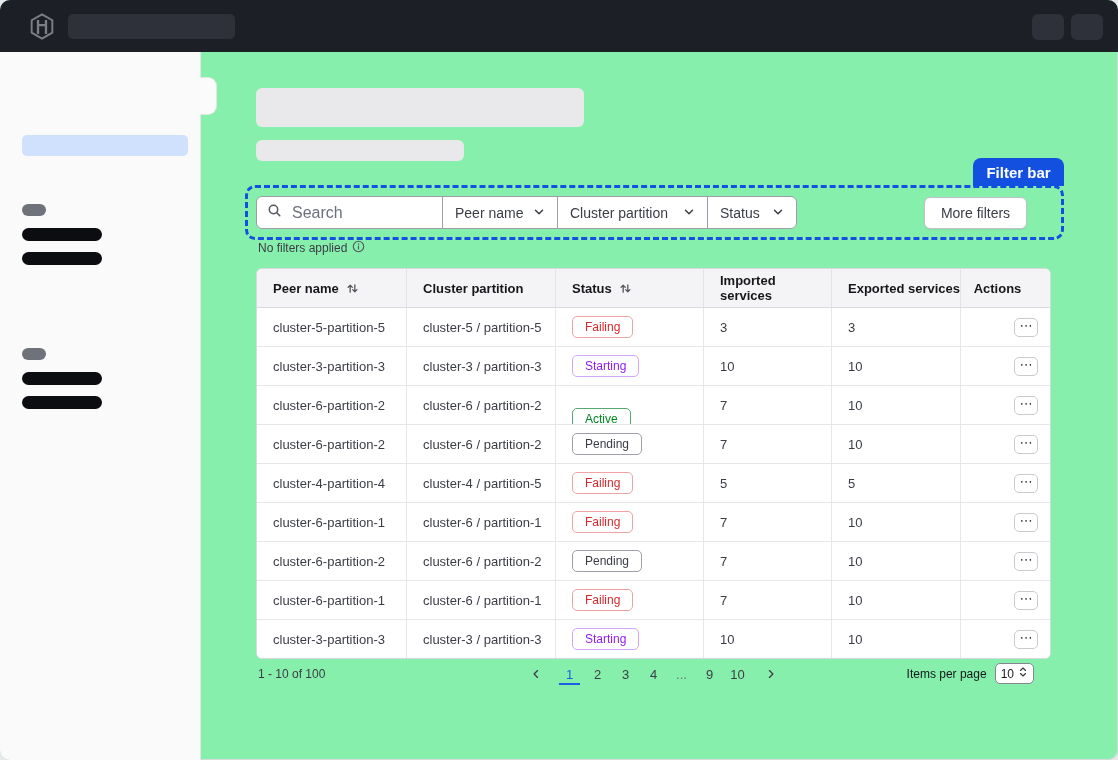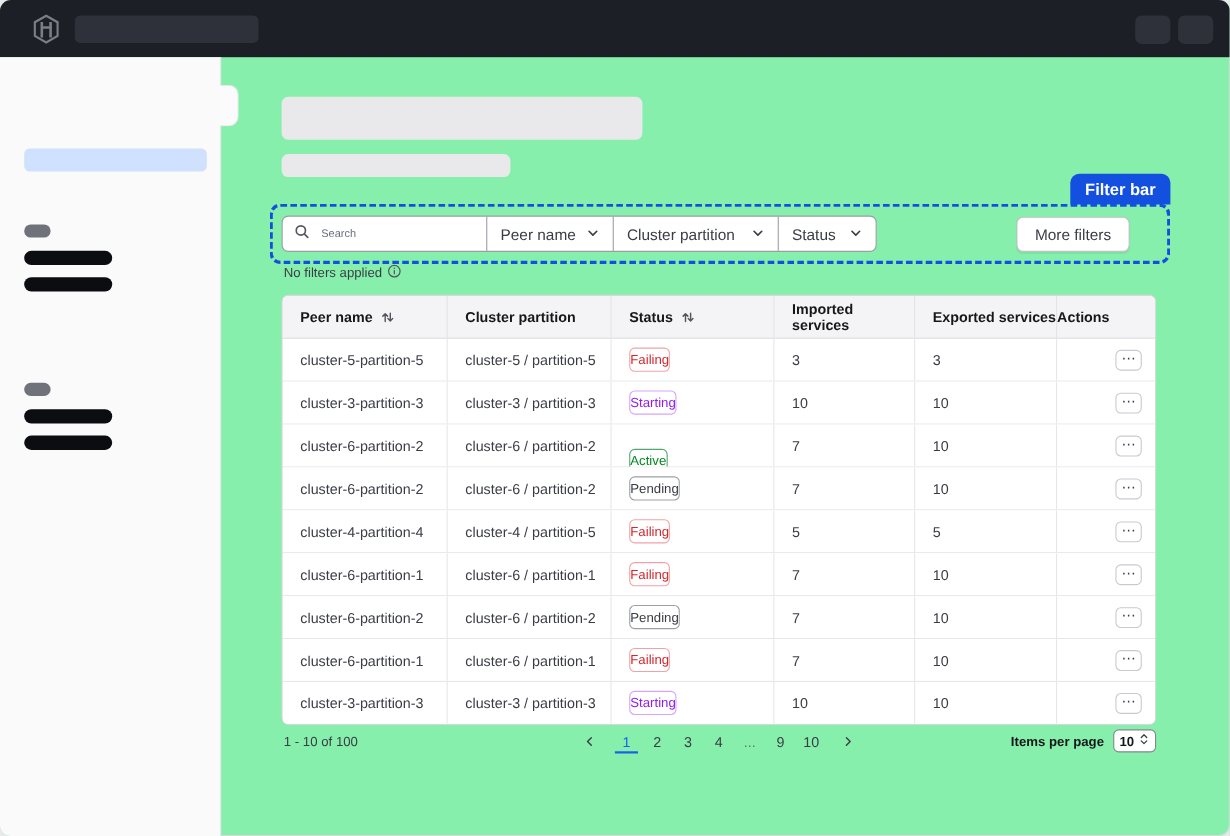--- a/index.html
+++ b/index.html
@@ -30,58 +30,58 @@
   .sk-sub{position:absolute;left:256px;top:140px;width:208px;height:21px;background:#e9e9eb;border-radius:6px;}
 
   
   .fb-badge{position:absolute;left:973px;top:158px;width:91px;height:28px;background:#1450e0;color:#fff;
     font-size:15px;font-weight:700;display:flex;align-items:center;justify-content:center;border-radius:8px 8px 0 0;z-index:3;}
   .fb-dashed{position:absolute;left:245px;top:185px;width:819px;height:55px;border:3px dashed #1450e0;border-radius:10px;box-sizing:border-box;pointer-events:none;z-index:2;}
 
   
   .filter-group{position:absolute;left:256px;top:196px;height:33px;display:flex;background:#fff;border:1px solid #9b9ea6;border-radius:6px;box-sizing:border-box;z-index:4;}
   .search-seg{width:185px;display:flex;align-items:center;gap:8px;padding:0 10px;box-sizing:border-box;}
-  .search-seg input{border:none;outline:none;flex:1;min-width:0;font-size:10px;color:#3b3d45;background:transparent;font-family:inherit;}
+  .search-seg input{border:none;outline:none;flex:1;min-width:0;font-size:16px;color:#3b3d45;background:transparent;font-family:inherit;}
   .search-seg input::placeholder{color:#6c707c;}
   .dd{display:flex;align-items:center;justify-content:space-between;padding:0 12px;border-left:1px solid #9b9ea6;font-size:14px;color:#3b3d45;box-sizing:border-box;cursor:pointer;}
   .dd-peer{width:115px;} .dd-cluster{width:150px;} .dd-status{width:89px;}
   .more-filters{position:absolute;left:924px;top:197px;width:103px;height:32px;background:#fff;border:1px solid #c0c2c9;border-radius:6px;
     font-size:14px;color:#3b3d45;display:flex;align-items:center;justify-content:center;box-shadow:0 1px 1px rgba(0,0,0,.06);z-index:4;font-family:inherit;cursor:pointer;}
   .filters-note{position:absolute;left:258px;top:240px;display:flex;align-items:center;gap:5px;font-size:12px;color:#3b3d45;}
 
   
   .table{position:absolute;left:256px;top:268px;width:795px;border:1px solid #d8d9dd;border-radius:6px;overflow:hidden;background:#fff;box-sizing:border-box;}
   .thead,.tr{display:grid;grid-template-columns:150px 149px 148px 128px 129px 1fr;height:38px;}
   .thead{background:#f4f4f6;border-bottom:1px solid #d8d9dd;}
   .th{display:flex;align-items:center;gap:7px;padding-left:16px;font-size:13px;font-weight:700;color:#16171b;border-right:1px solid #e3e4e8;box-sizing:border-box;}
-  .th:last-child{border-right:none;justify-content:flex-start;padding-right:16px;padding-left:0;}
+  .th:last-child{border-right:none;justify-content:center;padding-right:16px;padding-left:0;}
   .tr{border-bottom:1px solid #e6e7ea;background:#fff;}
   .tr:last-child{border-bottom:none;}
   .td{display:flex;align-items:center;padding-left:16px;font-size:13px;color:#3b3d45;border-right:1px solid #e6e7ea;box-sizing:border-box;overflow:hidden;white-space:nowrap;}
   .td:last-child{border-right:none;justify-content:flex-end;padding-right:12px;padding-left:0;}
   .sort-icon{display:flex;align-items:center;}
 
-  .badge{display:inline-flex;align-items:center;height:20px;padding:0 0;border-radius:5px;border:1px solid;font-size:12px;background:#fff;}
+  .badge{display:inline-flex;align-items:center;height:20px;padding:0 12px;border-radius:5px;border:1px solid;font-size:12px;background:#fff;}
   .badge.failing{color:#d5282e;border-color:#f0a3a5;}
   .badge.starting{color:#911ced;border-color:#d3a6f9;}
   .badge.active{color:#008a22;border-color:#52a86e;margin-top:28px;}
   .badge.pending{color:#3b3d45;border-color:#9da0a8;}
 
   .ellipsis-btn{width:24px;height:19px;border:1px solid #c8cad0;border-radius:5px;background:#fff;color:#3b3d45;
     font-size:13px;line-height:1;display:flex;align-items:center;justify-content:center;padding:0 0 3px 0;cursor:pointer;font-family:inherit;}
 
   
   .pagination{position:absolute;left:256px;top:659px;width:795px;height:30px;}
   .range{position:absolute;left:2px;top:8px;font-size:12px;color:#3b3d45;}
   .pages{position:absolute;left:0;right:0;top:0;height:30px;display:flex;justify-content:center;align-items:center;gap:7px;}
   .page{min-width:17px;text-align:center;font-size:13px;color:#3b3d45;padding:3px 2px;cursor:pointer;}
   .page.active{color:#1a5eea;border-bottom:2px solid #1a5eea;padding-bottom:1px;}
   .page.dots{color:#6c707c;cursor:default;}
   .pag-chevron{display:flex;align-items:center;padding:0 10px;cursor:pointer;}
-  .items-per-page{position:absolute;right:0;top:4px;display:flex;align-items:center;gap:8px;font-size:12px;color:#16171b;font-weight:bold;}
+  .items-per-page{position:absolute;right:17px;top:4px;display:flex;align-items:center;gap:8px;font-size:12px;color:#16171b;}
   .ipp-select{display:flex;align-items:center;gap:4px;border:1px solid #83868e;border-radius:5px;padding:2px 5px;background:#fff;font-size:12px;color:#16171b;cursor:pointer;}
 </style>
 </head>
 <body>
 
 <div class="frame">
 
   <div class="topnav">
     <div class="logo">
       <svg width="26" height="28" viewBox="0 0 24 26" fill="none" stroke="#7b7e87" stroke-width="1.8">

